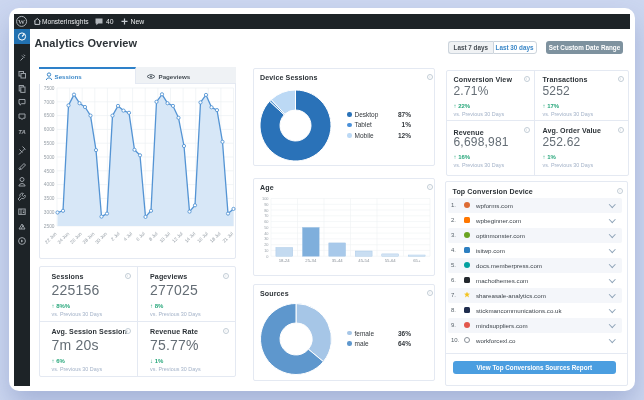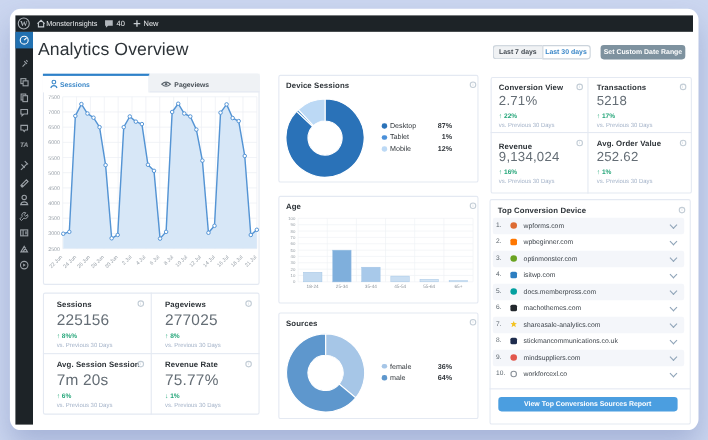--- a/index.html
+++ b/index.html
@@ -76,21 +76,21 @@
     <path d="M9.5 164.5 a2.4 2.4 0 0 0 -3.3 3.3 l-2.2 2.2 l1.5 1.5 l2.2 -2.2 a2.4 2.4 0 0 0 3.3 -3.3 l-1.6 1.6 l-1.5 -1.5 z" stroke-width=".9"></path>
     <rect x="4.8" y="180" width="6.4" height="5.4"></rect>
     <path d="M7 180 v5.4 M8.8 182 h1.6 M8.8 183.5 h1.6"></path>
     <path d="M5 200 l3 -5 l3 5 z M7 200 l2.4 -4"></path>
     <circle cx="8" cy="212" r="3.4"></circle>
     <path d="M7 210.5 l2.4 1.5 l-2.4 1.5 z" fill="#9aa0a6" stroke="none"></path>
   </g>
 </svg>
 
 <div class="abs content"></div>
-<div class="abs" style="left:34.5px;top:37px;font-size:16px;font-weight:normal;color:#2d3338;letter-spacing:.1px">Analytics Overview</div>
+<div class="abs" style="left:34.5px;top:37px;font-size:11px;font-weight:bold;color:#2d3338;letter-spacing:.1px">Analytics Overview</div>
 
 <div class="abs" style="left:448px;top:41px;width:44.5px;height:13px;background:#f0f2f4;border:1px solid #ccd4dc;border-right:none;border-radius:3px 0 0 3px;font-size:6.3px;font-weight:bold;color:#444b52;text-align:center;line-height:12px">Last 7 days</div>
 <div class="abs" style="left:492.5px;top:41px;width:44px;height:13px;background:#fff;border:1px solid #ccd4dc;border-radius:0 3px 3px 0;font-size:6.3px;font-weight:bold;color:#3a87c8;text-align:center;line-height:12px">Last 30 days</div>
 <div class="abs" style="left:546px;top:41px;width:77px;height:13px;background:#7e929f;border-radius:3px;font-size:6.3px;font-weight:bold;color:#fff;text-align:center;line-height:13px">Set Custom Date Range</div>
 
 <div class="card" style="left:38.5px;top:66.5px;width:197px;height:192px"></div>
 <div class="abs" style="left:38.5px;top:66.5px;width:97.5px;height:17.5px;background:#fff;border-top:2px solid #2e81c9;border-right:1px solid #e4e9f2"></div>
 <div class="abs" style="left:136px;top:66.5px;width:99.5px;height:17.5px;background:#eff2f5;border-bottom:1px solid #e4e9f2"></div>
 <svg class="abs" style="left:45px;top:71.5px" width="60" height="9" viewBox="0 0 60 9">
   <circle cx="4" cy="2.6" r="1.7" fill="none" stroke="#3a87c8" stroke-width="1"></circle>
@@ -225,26 +225,26 @@
 <div class="bignum" style="left:150px;top:337px;font-size:14px">75.77%</div>
 <div class="green" style="left:150px;top:358px">↓ 1%</div>
 <div class="vsprev" style="left:150px;top:366px">vs. Previous 30 Days</div>
 <div class="ctitle" style="left:453.5px;top:75.5px">Conversion View</div>
 <div class="info" style="left:523.5px;top:75.5px">i</div>
 <div class="bignum" style="left:453.5px;top:83.5px;font-size:12px">2.71%</div>
 <div class="green" style="left:453.5px;top:102.5px">↑ 22%</div>
 <div class="vsprev" style="left:453.5px;top:110.5px">vs. Previous 30 Days</div>
 <div class="ctitle" style="left:542.5px;top:75.5px">Transactions</div>
 <div class="info" style="left:617.5px;top:75.5px">i</div>
-<div class="bignum" style="left:542.5px;top:83.5px;font-size:12px">5218</div>
+<div class="bignum" style="left:542.5px;top:83.5px;font-size:12px">5252</div>
 <div class="green" style="left:542.5px;top:102.5px">↑ 17%</div>
 <div class="vsprev" style="left:542.5px;top:110.5px">vs. Previous 30 Days</div>
 <div class="ctitle" style="left:453.5px;top:129px">Revenue</div>
 <div class="info" style="left:523.5px;top:126.5px">i</div>
-<div class="bignum" style="left:453.5px;top:134.5px;font-size:12px">9,134,024</div>
+<div class="bignum" style="left:453.5px;top:134.5px;font-size:12px">6,698,981</div>
 <div class="green" style="left:453.5px;top:153.5px">↑ 16%</div>
 <div class="vsprev" style="left:453.5px;top:161.5px">vs. Previous 30 Days</div>
 <div class="ctitle" style="left:542.5px;top:126.5px">Avg. Order Value</div>
 <div class="info" style="left:617.5px;top:126.5px">i</div>
 <div class="bignum" style="left:542.5px;top:134.5px;font-size:12px">252.62</div>
 <div class="green" style="left:542.5px;top:153.5px">↑ 1%</div>
 <div class="vsprev" style="left:542.5px;top:161.5px">vs. Previous 30 Days</div>
 <div class="ctitle" style="left:260px;top:74px">Device Sessions</div>
 <div class="info" style="left:427px;top:74px">i</div>
 <svg class="abs" style="left:259px;top:88.5px" width="74" height="74" viewBox="0 0 74 74">

